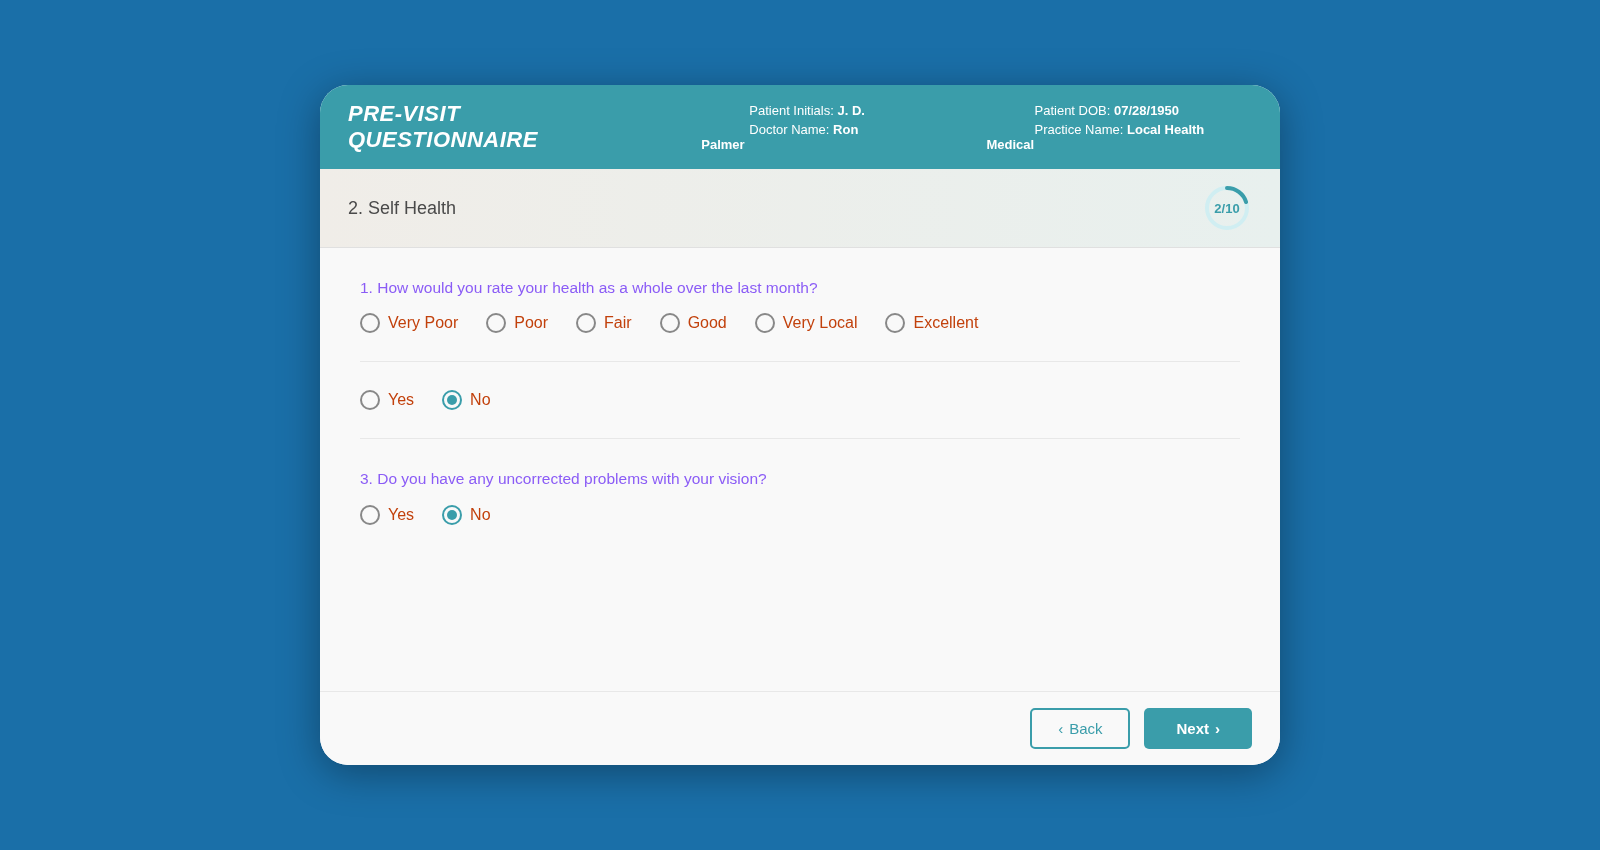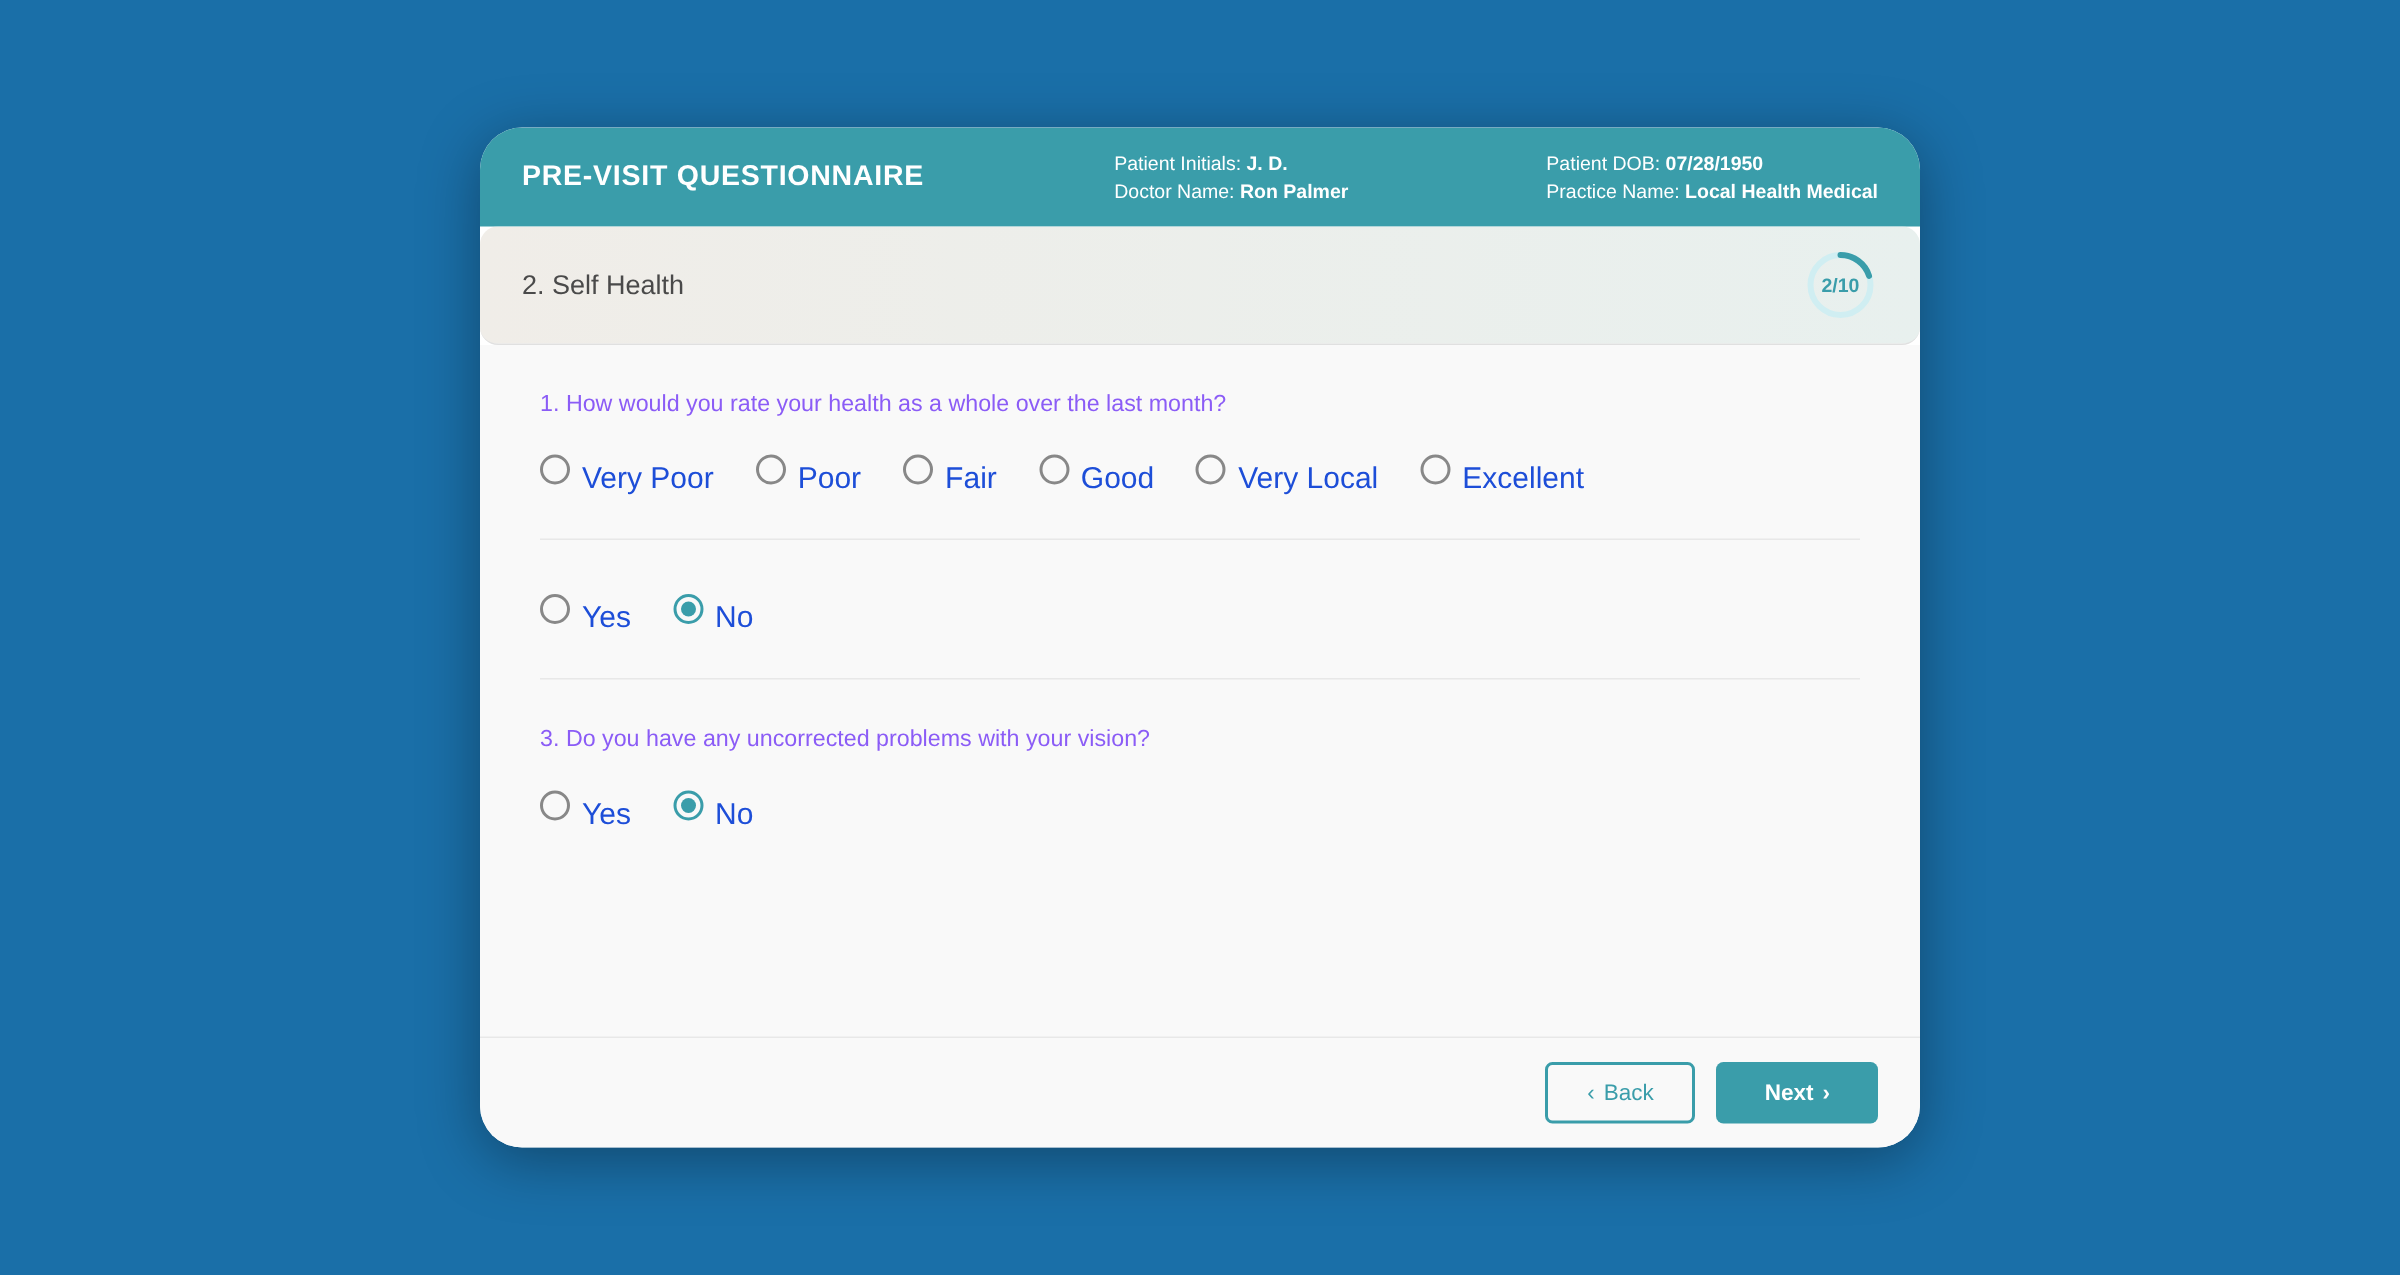--- a/index.html
+++ b/index.html
@@ -31,23 +31,24 @@
       background-color: #3a9daa;
       padding: 16px 28px;
       display: flex;
       align-items: center;
       justify-content: space-between;
       flex-shrink: 0;
     }
 
     .header-title {
       color: #ffffff;
-      font-size: 19px;
+      font-size: 22px;
       font-weight: 700;
       letter-spacing: 0.5px;
+      font-style: italic;
     }
 
     .header-info {
       display: flex;
       gap: 36px;
       color: #ffffff;
       font-size: 13px;
     }
 
     .header-info-col {
@@ -67,21 +68,20 @@
 
     
     .section-bar {
       background: linear-gradient(to right, #f0ede8, #e8f0ee);
       padding: 14px 28px;
       display: flex;
       align-items: center;
       justify-content: space-between;
       flex-shrink: 0;
       border-bottom: 1px solid #e0e0e0;
-      border-radius: 12px;
     }
 
     .section-title {
       font-size: 18px;
       color: #4a4a4a;
       font-weight: 400;
     }
 
     
     .progress-circle {
@@ -136,24 +136,23 @@
     }
 
     .radio-option {
       display: flex;
       align-items: center;
       gap: 8px;
       cursor: pointer;
     }
 
     .radio-option label {
-      font-size: 20px;
-      color: #1d4ed8;
+      font-size: 16px;
+      color: #c2410c;
       cursor: pointer;
-      margin-top: 13px;
     }
 
     
     .radio-outer {
       width: 20px;
       height: 20px;
       border: 2px solid #888;
       border-radius: 50%;
       display: flex;
       align-items: center;

